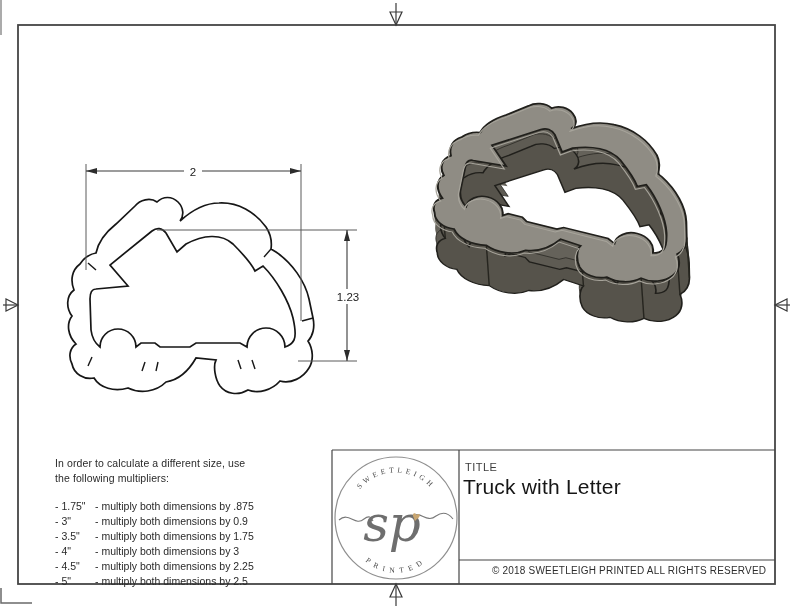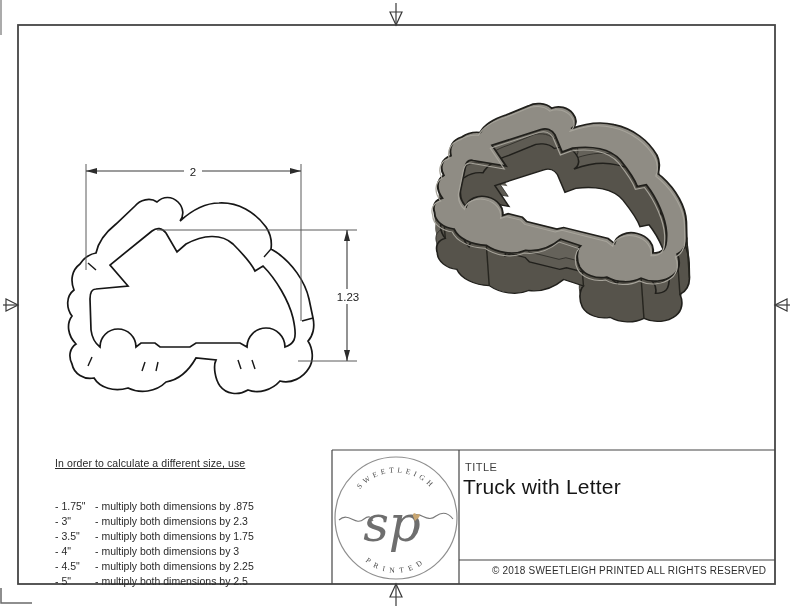--- a/index.html
+++ b/index.html
@@ -1,20 +1,20 @@
 <!DOCTYPE html>
 <html><head>
 <meta charset="utf-8">
 <style>
   html,body{margin:0;padding:0;background:#ffffff;}
   body{width:792px;height:612px;position:relative;overflow:hidden;
        font-family:"Liberation Sans",sans-serif;color:#1f1f1f;}
   #sheet-svg{position:absolute;left:0;top:0;}
   .abs{position:absolute;}
-  .intro{font-size:10.5px;line-height:15px;color:#2a2a2a;letter-spacing:.1px;text-decoration:underline;}
+  .intro{font-size:10.5px;line-height:15px;color:#2a2a2a;letter-spacing:.1px;}
   .mrow{display:flex;height:15px;font-size:10.5px;color:#2a2a2a;align-items:flex-start;}
   .msize{width:40px;flex:0 0 40px;}
   .title-label{font-size:11px;color:#3c3c3c;letter-spacing:.5px;}
   .title-main{font-size:21px;color:#161616;letter-spacing:.2px;}
   .copyright{font-size:10px;color:#2e2e2e;letter-spacing:.2px;}
   svg text{user-select:none;}
 </style>
 </head>
 <body>
 
@@ -177,30 +177,31 @@
     </text>
     <path d="M 339 520 C 349 511 355 527 364 519 C 369 515 371 517 373 521" stroke="#787878" stroke-width="1.1" fill="none"></path>
     <path d="M 412 517 C 420 509 426 524 436 516 C 443 511 449 514 453 519" stroke="#787878" stroke-width="1.1" fill="none"></path>
     <text x="392" y="541" font-size="50" text-anchor="middle" font-style="italic" font-family="DejaVu Serif, serif" fill="#6e6e6e">sp</text>
     <text x="412" y="522" font-size="14" transform="rotate(14 418 516)" fill="#c9a671">♥</text>
   </g>
 </svg>
 
 <div class="abs intro" style="left:55px;top:456px;width:260px;">
   <div>In order to calculate a different size, use</div>
+  <div>the following multipliers:</div>
 </div>
 
 <div class="abs" style="left:55px;top:500px;width:280px;">
   <div class="mrow">
     <span class="msize">- 1.75"</span>
     <span>- multiply both dimensions by .875</span>
   </div>
   <div class="mrow">
     <span class="msize">- 3"</span>
-    <span>- multiply both dimensions by 2.3</span>
+    <span>- multiply both dimensions by 0.9</span>
   </div>
   <div class="mrow">
     <span class="msize">- 3.5"</span>
     <span>- multiply both dimensions by 1.75</span>
   </div>
   <div class="mrow">
     <span class="msize">- 4"</span>
     <span>- multiply both dimensions by 3</span>
   </div>
   <div class="mrow">

